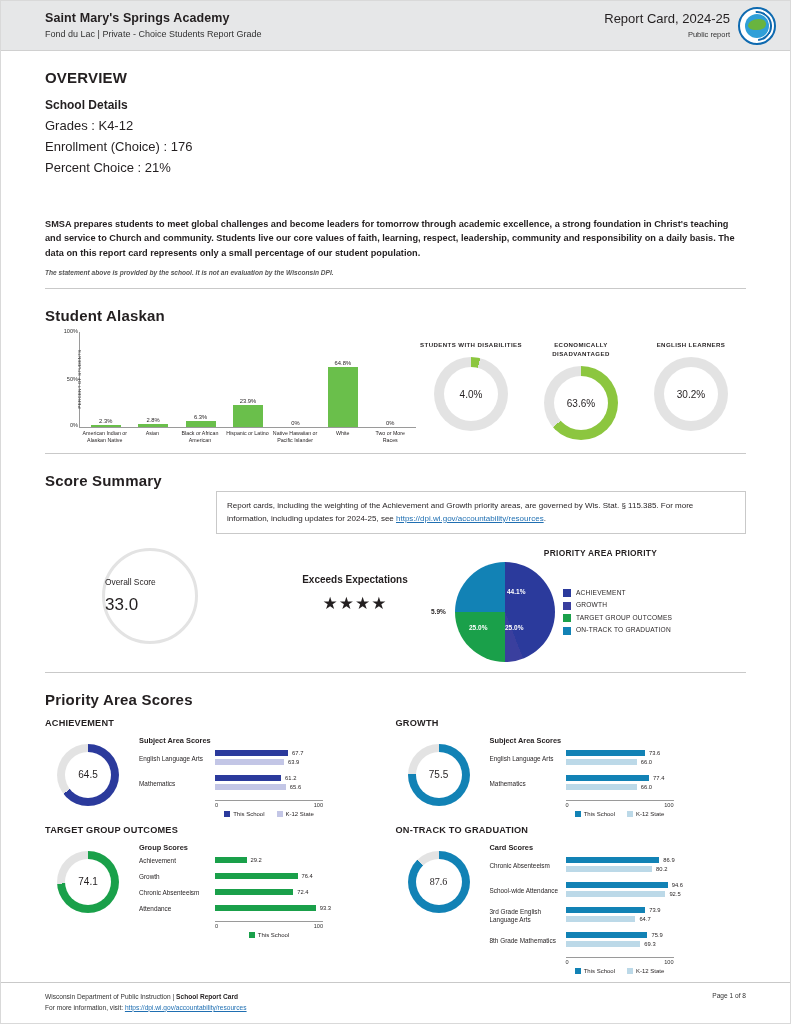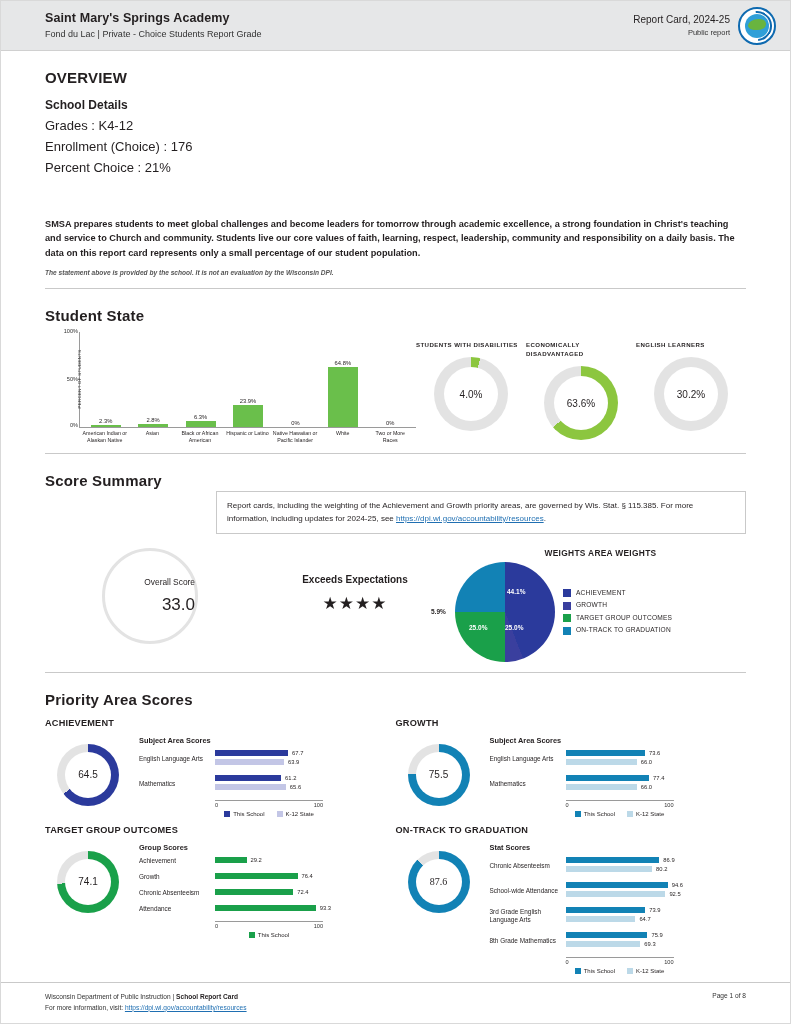--- a/index.html
+++ b/index.html
@@ -41,21 +41,21 @@
     font-size: 9px;
     color: #333;
     margin-top: 3px;
   }
   .header-right {
     display: flex;
     align-items: center;
     gap: 8px;
   }
   .header-right-text { text-align: right; line-height: 1.3; }
-  .report-title { font-size: 10px; color: #231f20; margin-left: 46px; }
+  .report-title { font-size: 13px; color: #231f20; margin-left: 46px; }
   .report-sub { font-size: 7.5px; color: #333; margin-top: 2px; }
   .logo {
     width: 38px; height: 38px; border-radius: 50%;
     background: #ffffff;
     border: 2px solid #0e6ab0;
     position: relative;
     overflow: hidden;
     flex: none;
   }
   .logo .globe {
@@ -181,21 +181,21 @@
     color: #231f20;
     padding: 0 1px;
   }
 
   .donut-group {
     flex: 1;
     display: flex;
     justify-content: space-around;
     padding-top: 14px;
   }
-  .donut-item { text-align: left; width: 110px; }
+  .donut-item { text-align: center; width: 110px; }
   .donut-title {
     font-size: 6.1px;
     font-weight: bold;
     letter-spacing: .4px;
     color: #231f20;
     line-height: 1.5;
     margin-bottom: 8px;
   }
   .donut {
     width: 74px; height: 74px;
@@ -227,21 +227,21 @@
     display: flex;
     align-items: flex-start;
     margin-top: 14px;
   }
   .overall-wrap { width: 210px; text-align: center; }
   .overall-circle {
     width: 96px; height: 96px; border-radius: 50%;
     border: 3px solid #e3e3e3;
     margin: 0 auto;
     display: flex; flex-direction: column;
-    align-items: flex-end; justify-content: center;
+    align-items: flex-start; justify-content: center;
   }
   .overall-label { font-size: 8.4px; color: #231f20; }
   .overall-score { font-size: 17px; margin-top: 8px; color: #231f20; }
   .expect-wrap { width: 200px; text-align: center; padding-top: 26px; }
   .expect-label { font-size: 10px; font-weight: bold; color: #231f20; }
   .stars { font-size: 17px; letter-spacing: 1px; margin-top: 8px; color: #231f20; }
   .weights-wrap { flex: 1; }
   .weights-title {
     text-align: center;
     font-size: 8.4px;
@@ -377,21 +377,21 @@
         <div class="detail-line">Enrollment (Choice) :  176</div>
         <div class="detail-line">Percent Choice :  21%</div>
       </div>
       <div class="overview-text">
         <div>SMSA prepares students to meet global challenges and become leaders for tomorrow through academic excellence, a strong foundation in Christ's teaching and service to Church and community. Students live our core values of faith, learning, respect, leadership, community and responsibility on a daily basis. The data on this report card represents only a small percentage of our student population.</div>
         <div class="disclaimer">The statement above is provided by the school. It is not an evaluation by the Wisconsin DPI.</div>
       </div>
     </div>
     <div class="rule"></div>
 
-    <h1 class="section-h">Student State</h1>
+    <h1 class="section-h">Student Alaskan</h1>
     <div class="groups-row">
 
       <div class="bar-chart-wrap">
         <div class="bar-chart">
           <div class="y-label">PERCENT OF STUDENTS</div>
           <div class="y-axis-tick" style="top:-4px">100%</div>
           <div class="y-axis-tick" style="top:44px">50%</div>
           <div class="y-axis-tick" style="top:90px">0%</div>
           <div class="bars" id="sg-bars">
               <div class="bar-col">
@@ -470,21 +470,21 @@
         <div class="overall-circle">
           <div class="overall-label">Overall Score</div>
           <div class="overall-score">33.0</div>
         </div>
       </div>
       <div class="expect-wrap">
         <div class="expect-label">Exceeds Expectations</div>
         <div class="stars">★★★★</div>
       </div>
       <div class="weights-wrap">
-        <div class="weights-title">WEIGHTS AREA WEIGHTS</div>
+        <div class="weights-title">PRIORITY AREA PRIORITY</div>
         <div class="weights-body">
           <div class="pie" id="weights-pie" style="background: conic-gradient(rgb(43, 58, 156) 0deg, rgb(43, 58, 156) 158.76deg, rgb(58, 63, 158) 158.76deg, rgb(58, 63, 158) 180deg, rgb(26, 160, 74) 180deg, rgb(26, 160, 74) 270deg, rgb(18, 130, 181) 270deg, rgb(18, 130, 181) 360deg);">
               <div class="pie-label" style="left: 52%; top: 26%;">44.1%</div>
               <div class="pie-label outside" style="left: -24%; top: 46%;">5.9%</div>
               <div class="pie-label" style="left: 14%; top: 62%;">25.0%</div>
               <div class="pie-label" style="left: 50%; top: 62%;">25.0%</div>
             </div>
           <div class="legend" id="weights-legend">
               <div class="legend-item">
                 <span class="legend-swatch" style="background: rgb(43, 58, 156);"></span>
@@ -689,21 +689,21 @@
         </div>
         <div class="pa-cell">
           <div class="pa-title">ON-TRACK TO GRADUATION</div>
           <div class="pa-body">
             <div class="pa-donut-col">
               <div class="pa-donut" style="background: conic-gradient(rgb(18, 130, 181) 0deg, rgb(18, 130, 181) 315.36deg, rgb(227, 227, 227) 315.36deg, rgb(227, 227, 227) 360deg); font-family: Liberation Serif, serif;">
                 <div class="hole">87.6</div>
               </div>
             </div>
             <div class="pa-chart-col">
-              <div class="pa-chart-title">Stat Scores</div>
+              <div class="pa-chart-title">Card Scores</div>
               <div class="pa-rows">
                 <div class="pa-row">
                   <div class="pa-row-label">Chronic Absenteeism</div>
                   <div class="pa-bars">
                     <div class="pa-bar-line">
                       <div class="pa-bar" style="width: 93.852px; background: rgb(18, 130, 181);"></div>
                       <div class="pa-bar-val">86.9</div>
                     </div>
                     <div class="pa-bar-line">
                       <div class="pa-bar" style="width: 86.616px; background: rgb(188, 217, 232);"></div>

